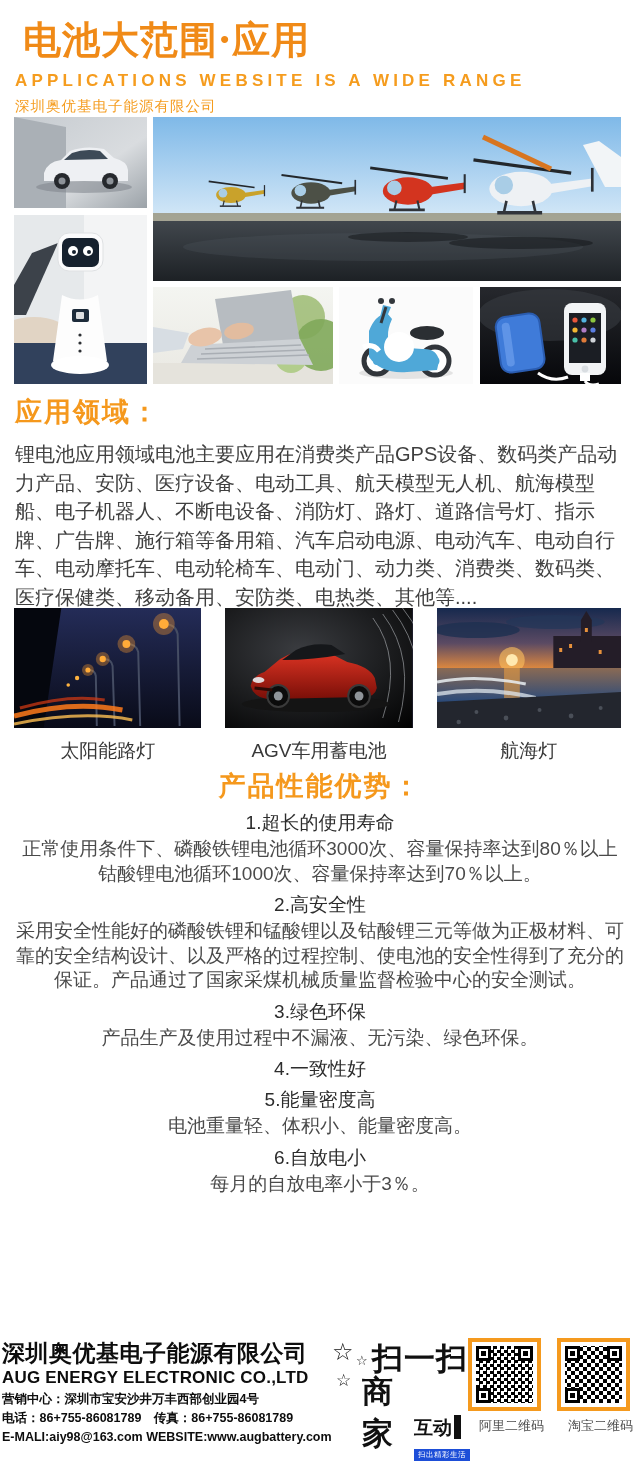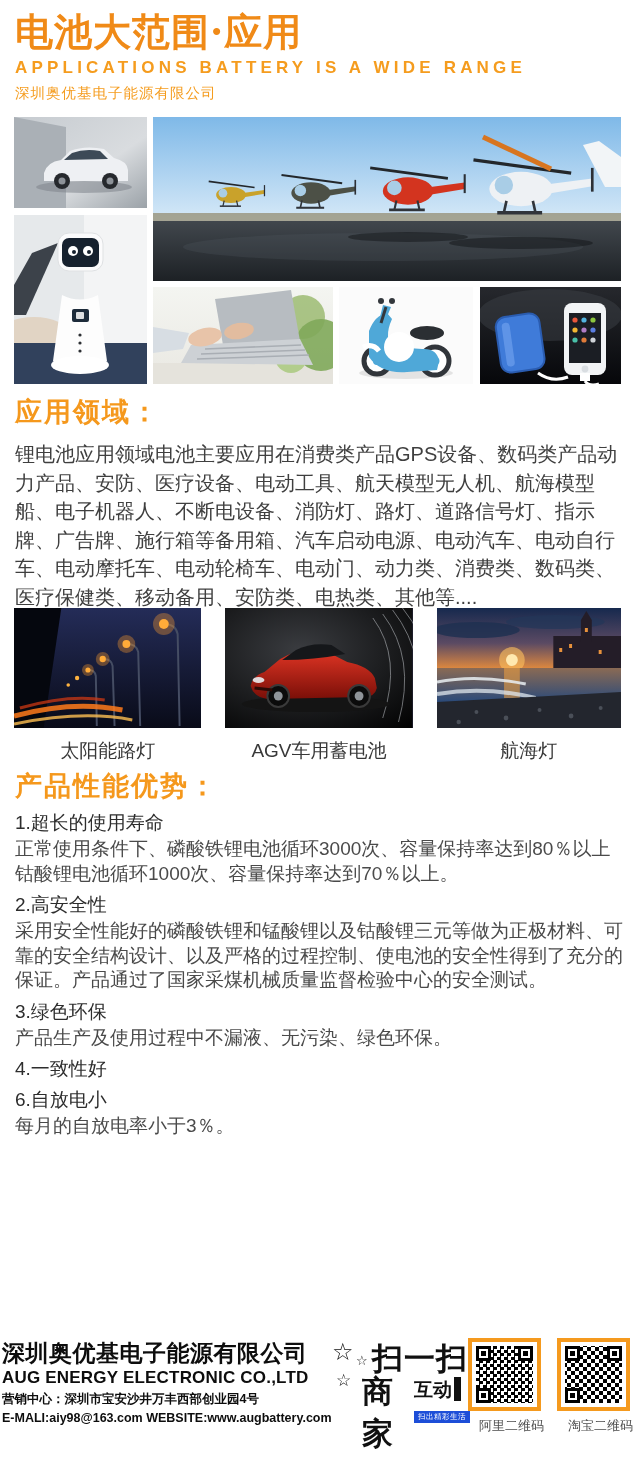--- a/index.html
+++ b/index.html
@@ -1,20 +1,20 @@
 <!DOCTYPE html>
 <html><head>
 <meta charset="utf-8">
 <style>
   html,body{margin:0;padding:0;background:#fff;}
   .page{position:relative;width:635px;height:1464px;background:#ffffff;overflow:hidden;
         font-family:"Liberation Sans", sans-serif;}
   
   .hdr{position:absolute;left:15px;top:10px;width:600px;}
-  .hdr-title{margin:0;font-family:"DejaVu Serif", serif;font-weight:700;font-size:38px;
+  .hdr-title{margin:8px;font-family:"DejaVu Serif", serif;font-weight:700;font-size:38px;
              line-height:1.18;color:#f08a17;letter-spacing:1px;}
   .hdr-sub{margin-top:3px;font-size:17px;font-weight:600;letter-spacing:4.2px;color:#f59c1e;}
   .hdr-co{margin-top:6px;font-size:14.5px;color:#f59c1e;letter-spacing:1px;}
   
   .collage{position:absolute;left:14px;top:117px;width:607px;height:267px;}
   .photo{position:absolute;overflow:hidden;background:#d9dcdf;}
   .photo svg{display:block;width:100%;height:100%;}
   .ph-car{left:0;top:0;width:133px;height:91px;}
   .ph-robot{left:0;top:98px;width:133px;height:169px;}
   .ph-heli{left:139px;top:0;width:468px;height:164px;}
@@ -27,38 +27,38 @@
   .app{position:absolute;left:15px;top:394px;width:606px;}
   .app p{margin:10px 0 0 0;font-size:20px;line-height:28.5px;color:#3f3f3f;}
   
   .gallery{position:absolute;left:14px;top:608px;width:607px;display:flex;justify-content:space-between;gap:24px;}
   .gfig{margin:0;width:190px;}
   .gfig.mid{width:187px;}
   .gimg{width:100%;height:120px;overflow:hidden;background:#223;}
   .gimg svg{display:block;width:100%;height:100%;}
   .gcap{margin-top:10px;text-align:center;font-size:19px;color:#383838;}
   
-  .adv{position:absolute;left:15px;top:768px;width:610px;}
+  .adv{position:absolute;left:15px;top:768px;width:610px;text-align:center;}
   .adv-title{font-size:19px;font-weight:500;color:#2d2d2d;line-height:24px;margin-top:7px;}
   .adv-body{font-size:19px;color:#4a4a4a;line-height:24.5px;margin-top:2px;}
   .adv .sec-h{margin-bottom:6px;}
   
   .ftr{position:absolute;left:0;top:1338px;width:635px;height:126px;}
   .f-info{position:absolute;left:2px;top:2px;width:340px;color:#0d0d0d;}
   .f-cn{font-size:23px;font-weight:900;letter-spacing:.5px;line-height:1.15;}
   .f-en{font-size:17px;font-weight:700;margin-top:2px;letter-spacing:.2px;}
   .f-line{font-size:12.5px;font-weight:700;margin-top:4px;line-height:1.2;}
   
   .scan{position:absolute;left:332px;top:0;width:138px;height:95px;color:#101010;}
   .star{position:absolute;line-height:1;}
   .star.s1{left:0;top:2px;font-size:24px;}
   .star.s2{left:24px;top:16px;font-size:13px;}
   .star.s3{left:4px;top:34px;font-size:17px;}
   .scan-l1{position:absolute;left:40px;top:0;font-size:31px;font-weight:900;letter-spacing:1px;}
-  .scan-row2{position:absolute;left:30px;top:33px;display:flex;align-items:flex-start;}
+  .scan-row2{position:absolute;left:30px;top:33px;display:flex;align-items:flex-end;}
   .scan-l2{font-size:31px;font-weight:900;}
   .scan-sub{margin-left:2px;position:relative;top:6px;}
   .scan-l2b{font-size:19px;font-weight:900;display:inline-block;}
   .vbar{display:inline-block;width:7px;height:24px;background:#101010;vertical-align:top;margin-left:2px;}
   .tagline{margin-top:8px;background:#1d4ed8;color:#fff;font-size:7.5px;letter-spacing:.5px;
            padding:1px 4px;white-space:nowrap;}
   
   .qr-wrap{position:absolute;top:0;width:87px;}
   .qr1{left:468px;} .qr2{left:557px;}
   .qr{width:73px;height:73px;box-sizing:border-box;border:4px solid #f59a1e;background:#fff;padding:4px;}
@@ -71,21 +71,21 @@
   .fp.tl{left:0;top:0;} .fp.tr{right:0;top:0;} .fp.bl{left:0;bottom:0;}
   .qr-cap{margin-top:6px;text-align:center;font-size:13px;color:#4c4c4c;white-space:nowrap;}
 </style>
 </head>
 <body>
 
 <div class="page">
 
   <header class="hdr">
     <h1 class="hdr-title">电池大范围·应用</h1>
-    <div class="hdr-sub">APPLICATIONS BATTERY IS A WIDE RANGE</div>
+    <div class="hdr-sub">APPLICATIONS WEBSITE IS A WIDE RANGE</div>
     <div class="hdr-co">深圳奥优基电子能源有限公司</div>
   </header>
 
   <div class="collage">
 
     <div class="photo ph-car">
       <svg viewBox="0 0 133 91" preserveAspectRatio="none">
         <defs>
             <linearGradient id="gcar" x1="0" y1="0" x2="1" y2="1">
           <stop offset="0" stop-color="#c6cbd0"></stop>
@@ -385,30 +385,35 @@
       <div class="adv-body">采用安全性能好的磷酸铁锂和锰酸锂以及钴酸锂三元等做为正极材料、可靠的安全结构设计、以及严格的过程控制、使电池的安全性得到了充分的保证。产品通过了国家采煤机械质量监督检验中心的安全测试。</div>
     </div>
     <div class="adv-item">
       <div class="adv-title">3.绿色环保</div>
       <div class="adv-body">产品生产及使用过程中不漏液、无污染、绿色环保。</div>
     </div>
     <div class="adv-item">
       <div class="adv-title">4.一致性好</div>
     </div>
     <div class="adv-item">
+      <div class="adv-title">5.能量密度高</div>
+      <div class="adv-body">电池重量轻、体积小、能量密度高。</div>
+    </div>
+    <div class="adv-item">
       <div class="adv-title">6.自放电小</div>
       <div class="adv-body">每月的自放电率小于3％。</div>
     </div>
   </section>
 
   <footer class="ftr">
     <div class="f-info">
       <div class="f-cn">深圳奥优基电子能源有限公司</div>
       <div class="f-en">AUG ENERGY ELECTRONIC CO.,LTD</div>
       <div class="f-line">营销中心：深圳市宝安沙井万丰西部创业园4号</div>
+      <div class="f-line">电话：86+755-86081789　传真：86+755-86081789</div>
       <div class="f-line">E-MALI:aiy98@163.com  WEBSITE:www.augbattery.com</div>
     </div>
 
     <div class="scan">
       <span class="star s1">☆</span>
       <span class="star s2">☆</span>
       <span class="star s3">☆</span>
       <div class="scan-l1">扫一扫</div>
       <div class="scan-row2">
         <span class="scan-l2">商家</span>

